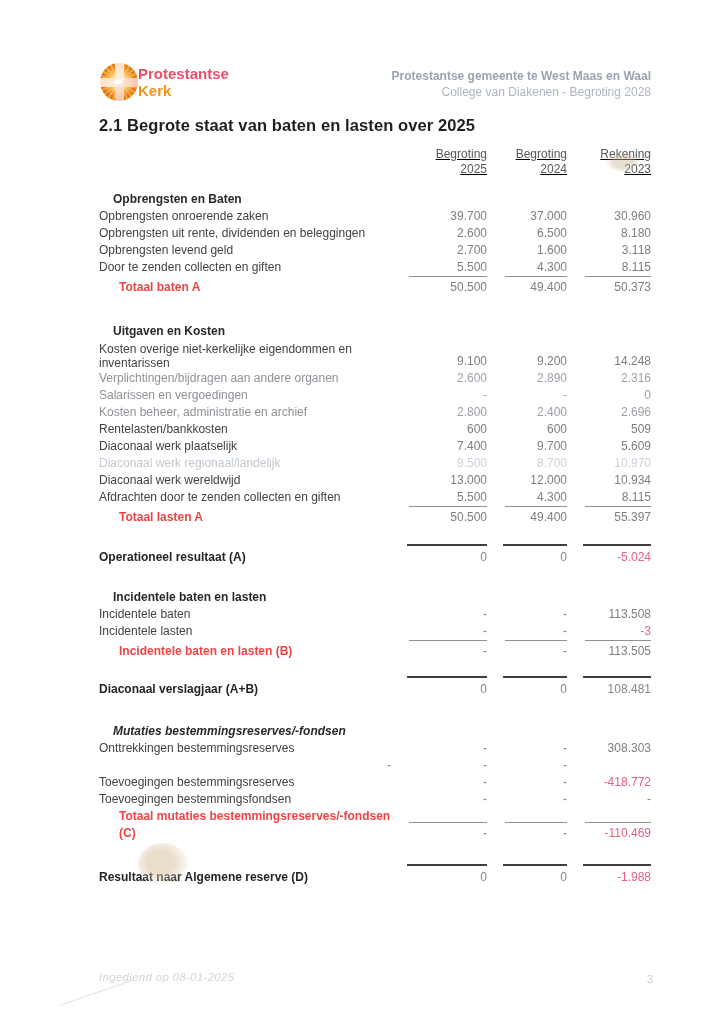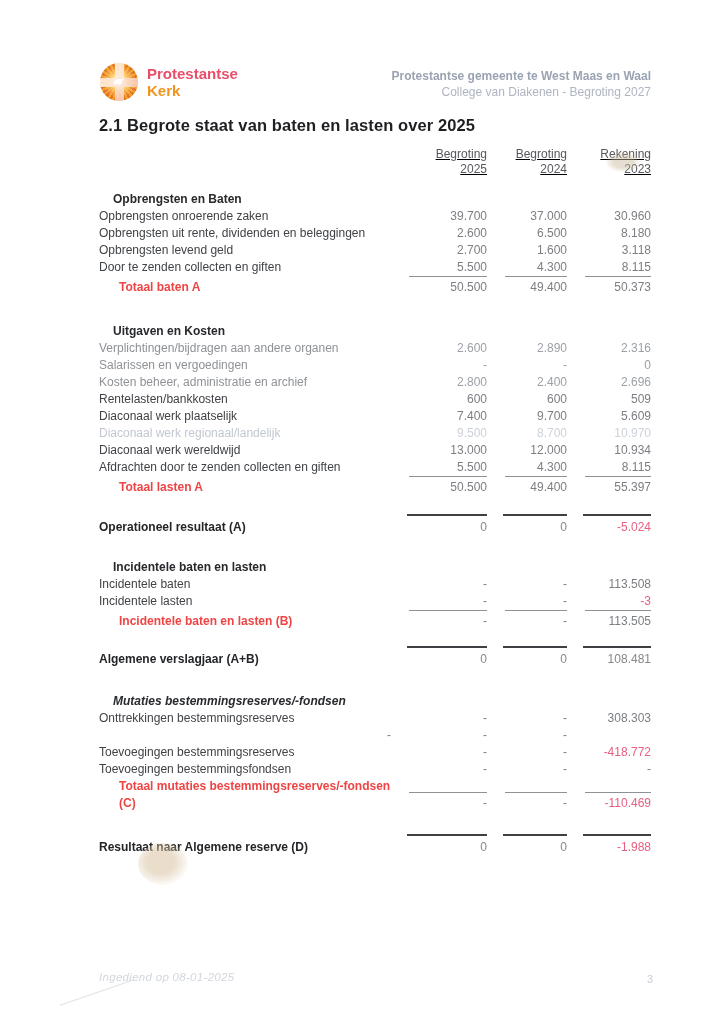--- a/index.html
+++ b/index.html
@@ -1,21 +1,21 @@
 <!DOCTYPE html>
 <html><head>
 <meta charset="utf-8">
 <style>
   html,body{margin:0;padding:0;}
   body{width:704px;height:1024px;background:#ffffff;overflow:hidden;
        font-family:"Liberation Sans","DejaVu Sans",sans-serif;position:relative;}
   .page{position:absolute;inset:0;background:#ffffff;}
 
   
-  .brand{position:absolute;left:100px;top:63px;display:flex;gap:9px;align-items:center;}
+  .brand{position:absolute;left:100px;top:63px;display:flex;align-items:center;}
   .logo-mark{position:relative;width:38px;height:38px;border-radius:50%;flex:0 0 auto;
      background:
        radial-gradient(circle at 50% 48%, #fff6d8 0 16%, rgba(255,216,120,.95) 28%, rgba(246,160,50,0) 62%),
        repeating-conic-gradient(#f2a125 0deg 7.5deg, #e4702a 7.5deg 15deg);}
   .logo-mark .bar-v{position:absolute;left:50%;top:0;width:9px;height:100%;margin-left:-4.5px;
        background:linear-gradient(180deg,rgba(255,244,236,.85),rgba(248,214,205,.8));}
   .logo-mark .bar-h{position:absolute;top:50%;left:0;height:9px;width:100%;margin-top:-4.5px;
        background:linear-gradient(90deg,rgba(255,244,236,.85),rgba(248,214,205,.8));}
   .logo-mark svg{position:absolute;left:50%;top:50%;transform:translate(-50%,-52%);}
   .brand-text{line-height:17px;font-size:15px;font-weight:bold;}
@@ -82,21 +82,21 @@
       </svg>
     </div>
     <div class="brand-text">
       <div class="brand-line1">Protestantse</div>
       <div class="brand-line2">Kerk</div>
     </div>
   </div>
 
   <div class="org">
     <div class="org-name">Protestantse gemeente te West Maas en Waal</div>
-    <div class="org-sub">College van Diakenen - Begroting 2027</div>
+    <div class="org-sub">College van Diakenen - Begroting 2028</div>
   </div>
 
   <div class="title">2.1 Begrote staat van baten en lasten over 2025</div>
 
   <div class="tablewrap">
     <div class="trow colhead">
       <div class="lbl"></div>
       <div class="val">
         <div>Begroting</div>
         <div>2025</div>
@@ -171,20 +171,33 @@
             <span class="inner">49.400</span>
           </div>
           <div class="val">
             <span class="inner">50.373</span>
           </div>
         </div>
         <div class="sp" style="height: 22px;"></div>
         <div class="trow rh">
           <div class="lbl" style="grid-column: 1 / -1;">Uitgaven en Kosten</div>
         </div>
+        <div class="trow  wrap">
+          <div class="lbl">Kosten overige niet-kerkelijke eigendommen en
+inventarissen</div>
+          <div class="val">
+            <span class="inner">9.100</span>
+          </div>
+          <div class="val">
+            <span class="inner">9.200</span>
+          </div>
+          <div class="val">
+            <span class="inner">14.248</span>
+          </div>
+        </div>
         <div class="trow  dim">
           <div class="lbl">Verplichtingen/bijdragen aan andere organen</div>
           <div class="val">
             <span class="inner">2.600</span>
           </div>
           <div class="val">
             <span class="inner">2.890</span>
           </div>
           <div class="val">
             <span class="inner">2.316</span>
@@ -334,21 +347,21 @@
           </div>
           <div class="val">
             <span class="inner">-</span>
           </div>
           <div class="val">
             <span class="inner">113.505</span>
           </div>
         </div>
         <div class="sp" style="height: 16px;"></div>
         <div class="trow res">
-          <div class="lbl">Algemene verslagjaar (A+B)</div>
+          <div class="lbl">Diaconaal verslagjaar (A+B)</div>
           <div class="val">
             <span class="inner">0</span>
           </div>
           <div class="val">
             <span class="inner">0</span>
           </div>
           <div class="val">
             <span class="inner">108.481</span>
           </div>
         </div>

